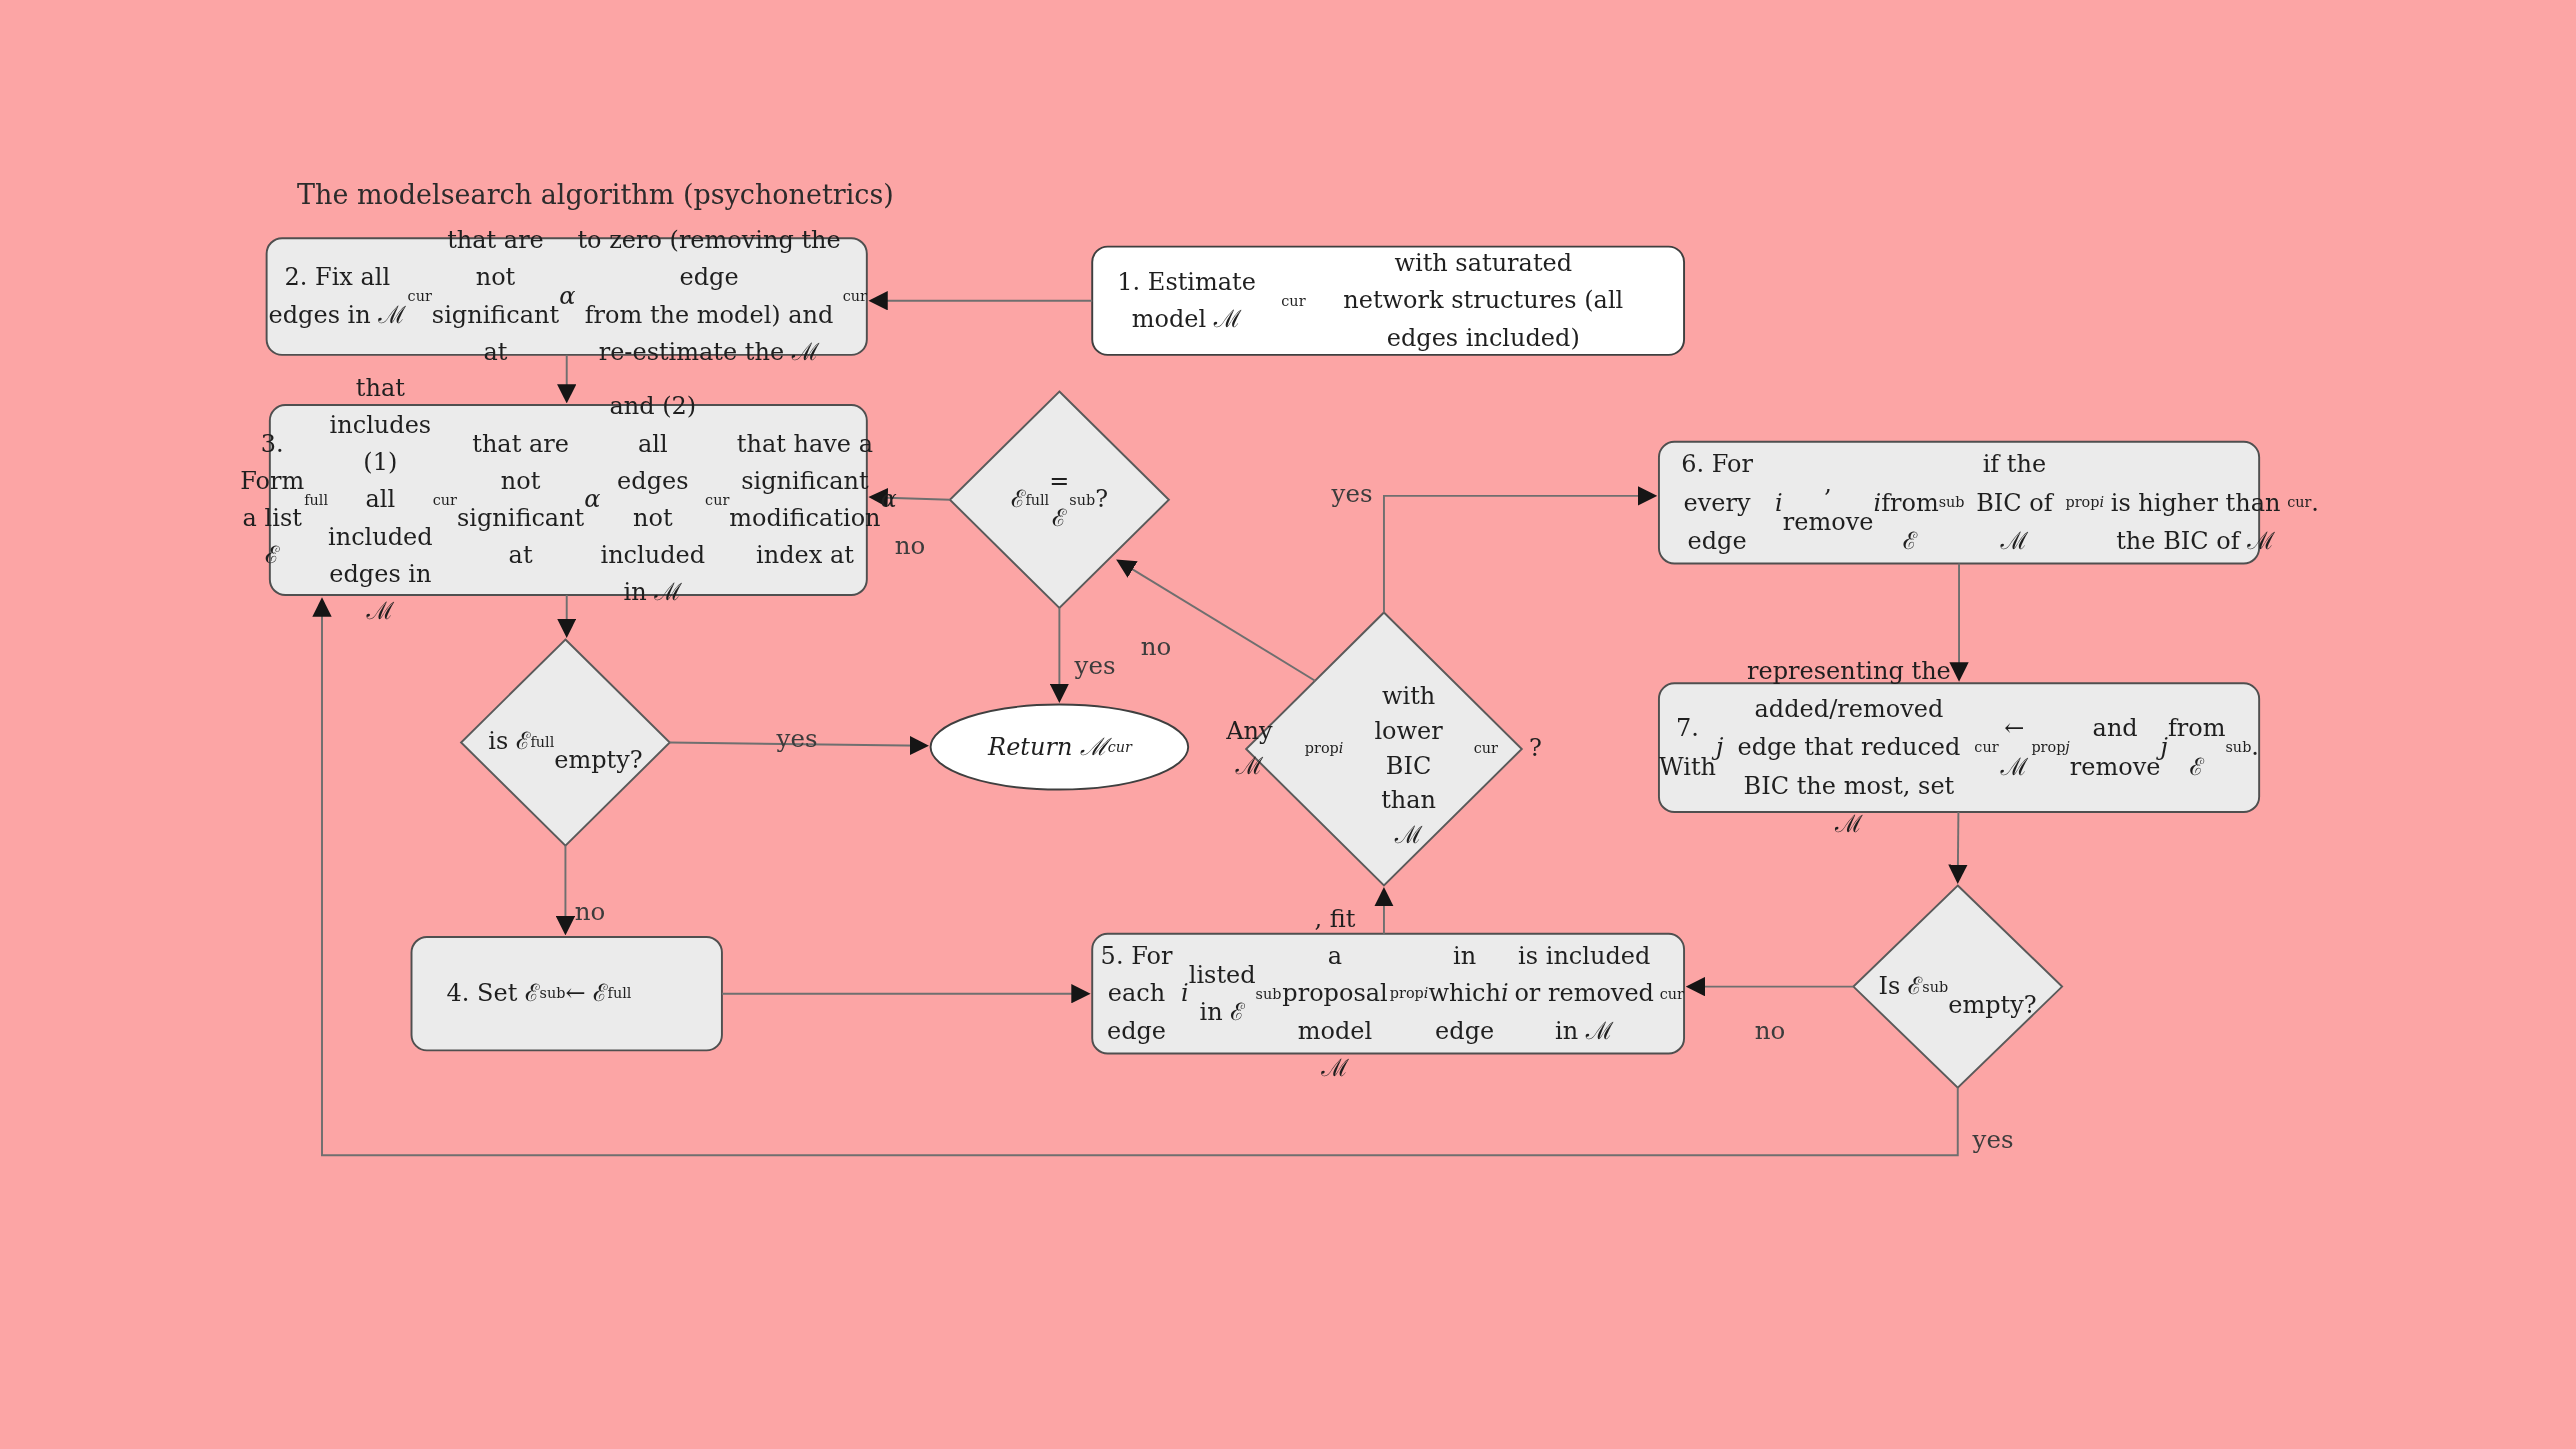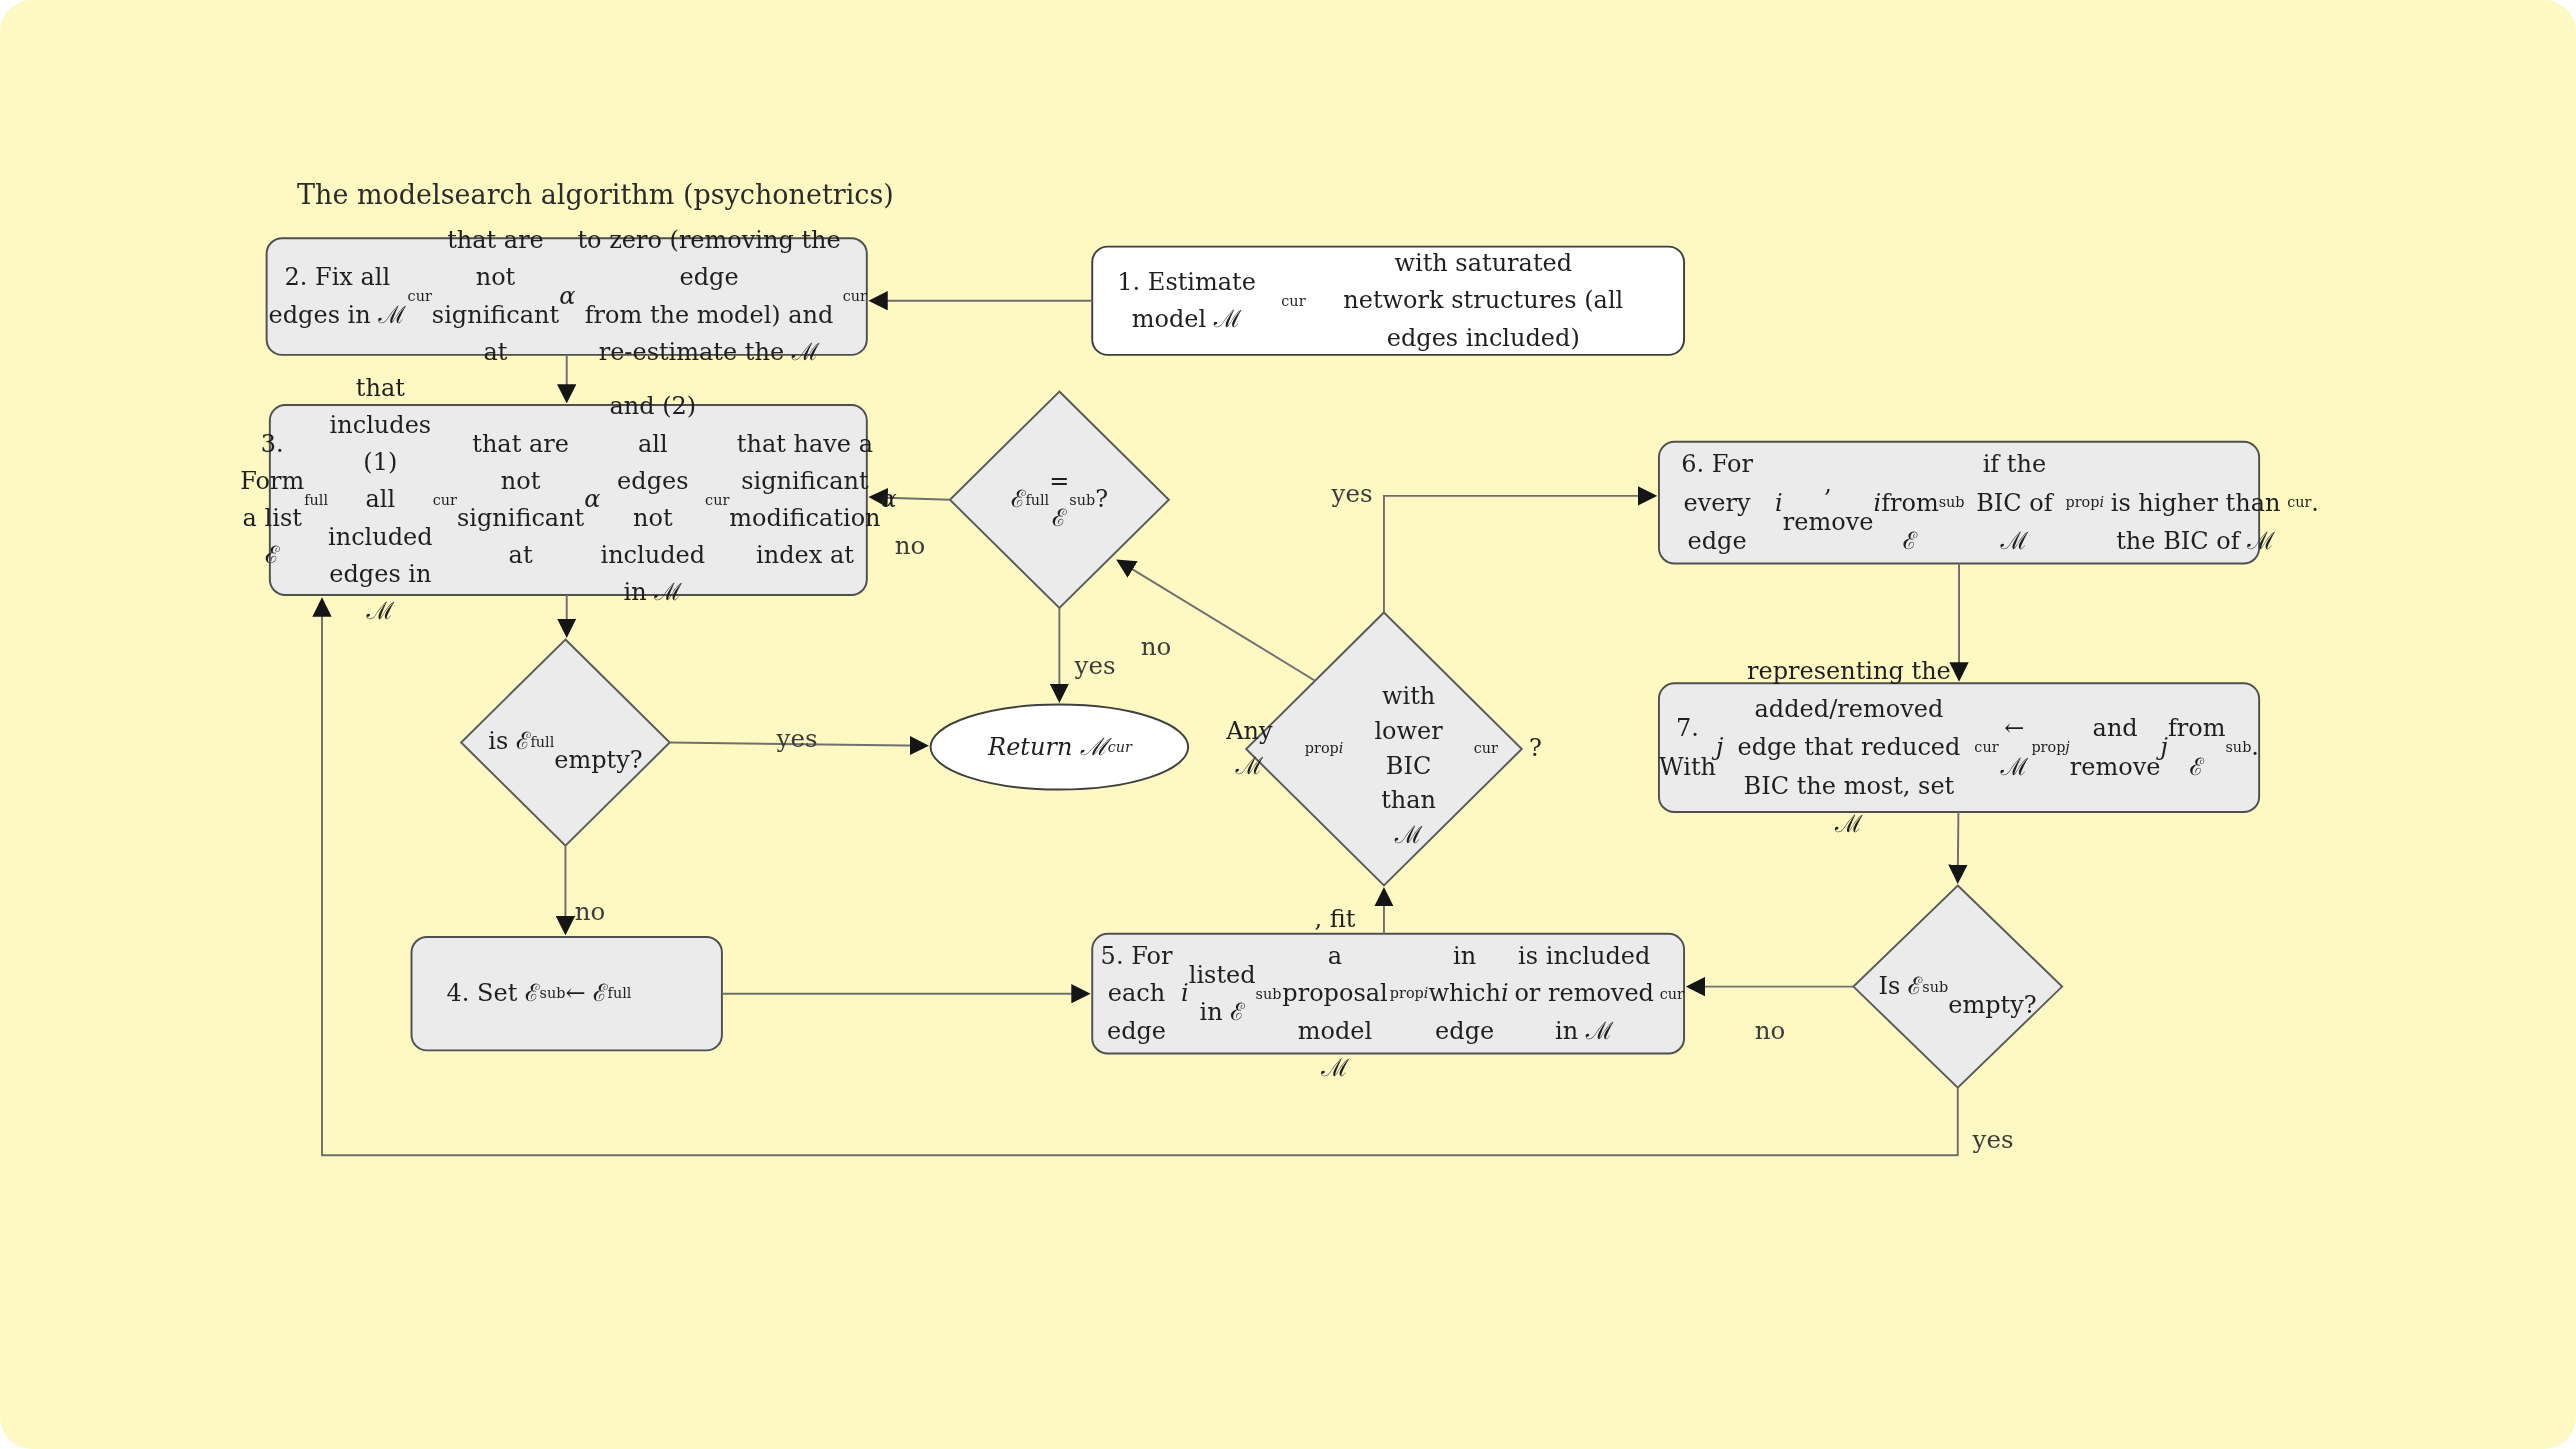--- a/index.html
+++ b/index.html
@@ -1,17 +1,17 @@
 <!DOCTYPE html>
 <html style="font-size:10.3px"><head>
 <meta charset="utf-8">
 <style>
   html,body{margin:0;padding:0;background:#ffffff;}
-  #canvas{position:relative;width:2576px;height:1449px;background:#fef9c3;overflow:hidden;
-          font-family:"DejaVu Serif","Liberation Serif",serif;color:#1c1c1c;border-radius:32px;}
+  #canvas{position:relative;width:2576px;height:1449px;background:#fca5a5;overflow:hidden;
+          font-family:"DejaVu Serif","Liberation Serif",serif;color:#1c1c1c;}
   svg.wires{position:absolute;left:0;top:0;}
   .title{position:absolute;left:297px;top:179px;font-size:27px;color:#2b2b2b;}
   .node-text{position:absolute;display:flex;align-items:center;justify-content:center;
              text-align:center;font-size:24px;line-height:1.55;color:#1f1f1f;}
   .edge-label{position:absolute;font-size:24.5px;color:#3c3c3c;transform:translate(-50%,-50%);white-space:nowrap;margin-top:16px;}
   .sp{font-size:0.6em;vertical-align:0.55em;}
   .ss{display:inline-flex;flex-direction:row;align-items:flex-start;vertical-align:-0.5em;
       line-height:0.95;font-size:0.6em;margin-left:1.3px;}
   .ss-t,.ss-b{display:block;}
 </style>

